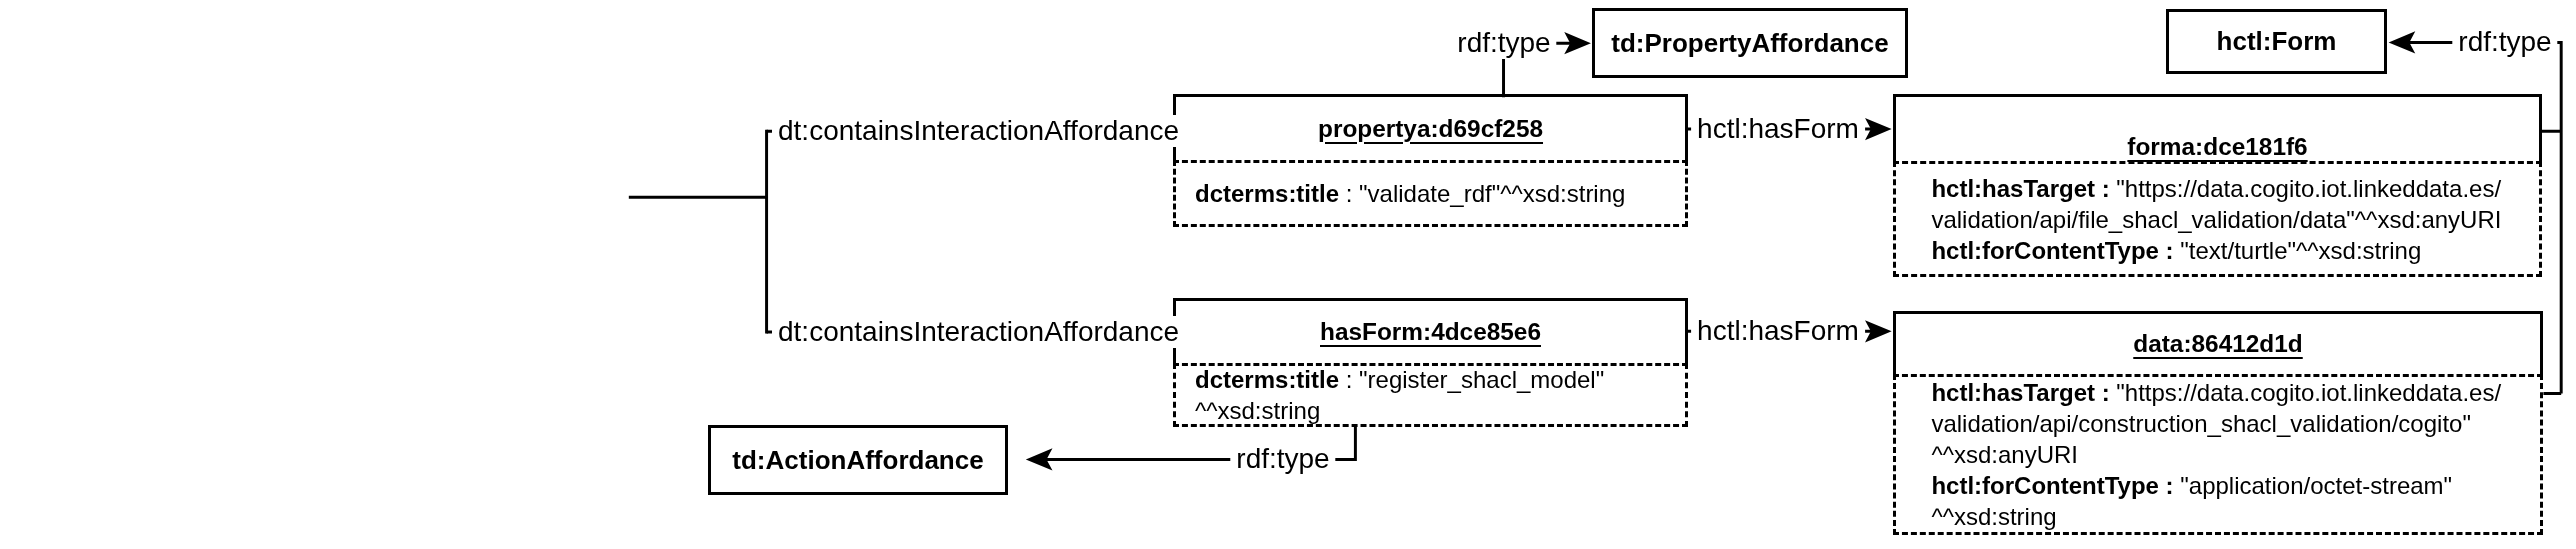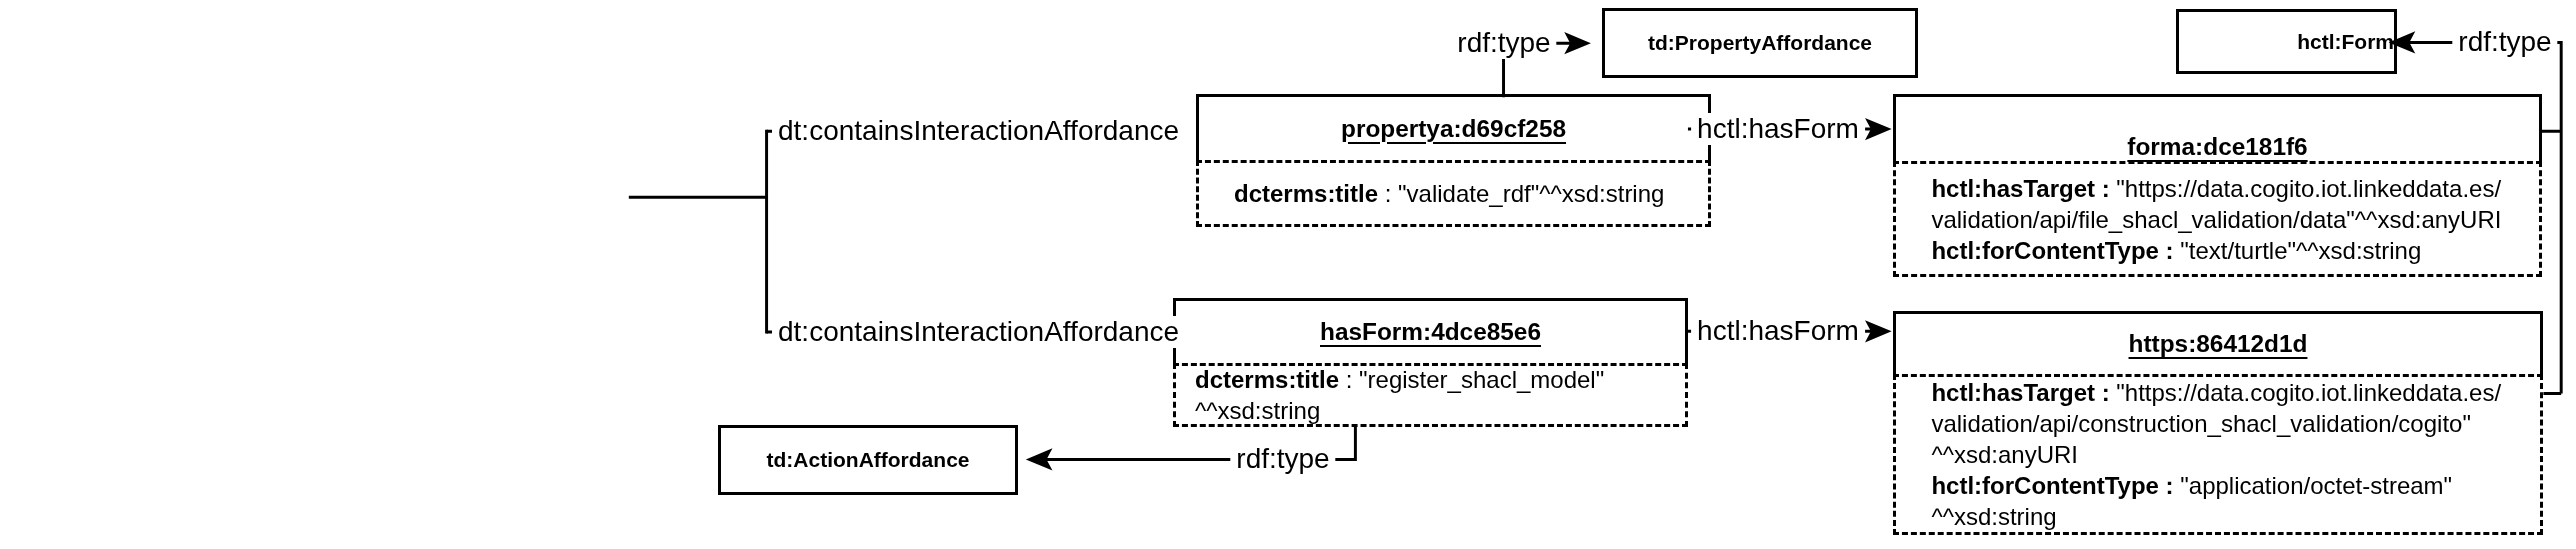--- a/index.html
+++ b/index.html
@@ -11,38 +11,38 @@
   .hdr.pink{background:#f8cecc;border-color:#b85450;}
   .title{font-weight:bold;font-size:24.4px;text-decoration:underline;
          text-decoration-thickness:2.2px;text-underline-offset:5.2px;}
   .bdy{box-sizing:border-box;border:3px dashed #000;background:#fff;
        display:flex;flex-direction:column;justify-content:center;font-size:24px;}
   .ln{line-height:31px;padding:0 19px;white-space:nowrap;}
   .forma .ln{padding:0 7.4px;white-space:normal;margin-left:28px;}
   .dea .ln{padding:0 9px;}
   .jl{text-align:justify;text-align-last:justify;}
   .typebox{position:absolute;z-index:1;box-sizing:border-box;border:3px solid #000;background:#fff;
-           display:flex;align-items:center;justify-content:center;font-weight:bold;font-size:21px;margin-left:10px;}
+           display:flex;align-items:center;justify-content:center;font-weight:bold;font-size:26px;}
   svg.wires{position:absolute;left:0;top:0;z-index:2;}
   .elabel{position:absolute;z-index:3;font-size:28px;background:#ffffff;padding:0 6px;
           white-space:nowrap;transform:translateY(-50%);}
   .elabel.ctr{transform:translate(-50%,-50%);}
   b{font-weight:bold;}
 </style>
 </head>
 <body>
 
 <div id="canvas">
 
 
-  <div class="node" style="left:1173px;top:94px;width:515px;margin-left:23px;">
+  <div class="node" style="left:1173px;top:94px;width:515px;">
     <div class="hdr" style="height:66px;">
       <span class="title">propertya:d69cf258</span>
     </div>
-    <div class="bdy" style="height:67px;padding-left:16px;">
+    <div class="bdy" style="height:67px;">
       <div class="ln"><b>dcterms:title</b><span> : "validate_rdf"^^xsd:string</span></div>
     </div>
   </div>
 
   <div class="node" style="left:1173px;top:298px;width:515px;">
     <div class="hdr" style="height:65px;">
       <span class="title">hasForm:4dce85e6</span>
     </div>
     <div class="bdy" style="height:64px;">
       <div class="ln"><b>dcterms:title</b><span> : "register_shacl_model"</span></div>
@@ -56,35 +56,35 @@
     </div>
     <div class="bdy" style="height:116px;">
       <div class="ln"><b>hctl:hasTarget :</b><span> "https://data.cogito.iot.linkeddata.es/</span></div>
       <div class="ln"><b></b><span>validation/api/file_shacl_validation/data"^^xsd:anyURI</span></div>
       <div class="ln"><b>hctl:forContentType :</b><span> "text/turtle"^^xsd:string</span></div>
     </div>
   </div>
 
   <div class="node forma" style="left:1893px;top:311px;width:650px;">
     <div class="hdr" style="height:63px;">
-      <span class="title">https:86412d1d</span>
+      <span class="title">data:86412d1d</span>
     </div>
     <div class="bdy" style="height:161px;">
       <div class="ln"><b>hctl:hasTarget :</b><span> "https://data.cogito.iot.linkeddata.es/</span></div>
       <div class="ln"><b></b><span>validation/api/construction_shacl_validation/cogito"</span></div>
       <div class="ln"><b></b><span>^^xsd:anyURI</span></div>
       <div class="ln"><b>hctl:forContentType :</b><span> "application/octet-stream"</span></div>
       <div class="ln"><b></b><span>^^xsd:string</span></div>
     </div>
   </div>
 
   <div class="typebox" style="left:1592px;top:8.1px;width:316px;height:70px;">
     <span>td:PropertyAffordance</span>
   </div>
-  <div class="typebox" style="left:2166px;top:9px;width:221px;height:65px;justify-content:flex-end;">
+  <div class="typebox" style="left:2166px;top:9px;width:221px;height:65px;">
     <span>hctl:Form</span>
   </div>
   <div class="typebox" style="left:708px;top:425px;width:300px;height:70px;">
     <span>td:ActionAffordance</span>
   </div>
 
   <svg class="wires" width="2576" height="550" viewBox="0 0 3478 742">
     <g stroke="#000" stroke-width="4" fill="none">
       <path d="M849 266 H1035 M1035 175 V450"></path>
       <path d="M1035 177 H1560"></path>

